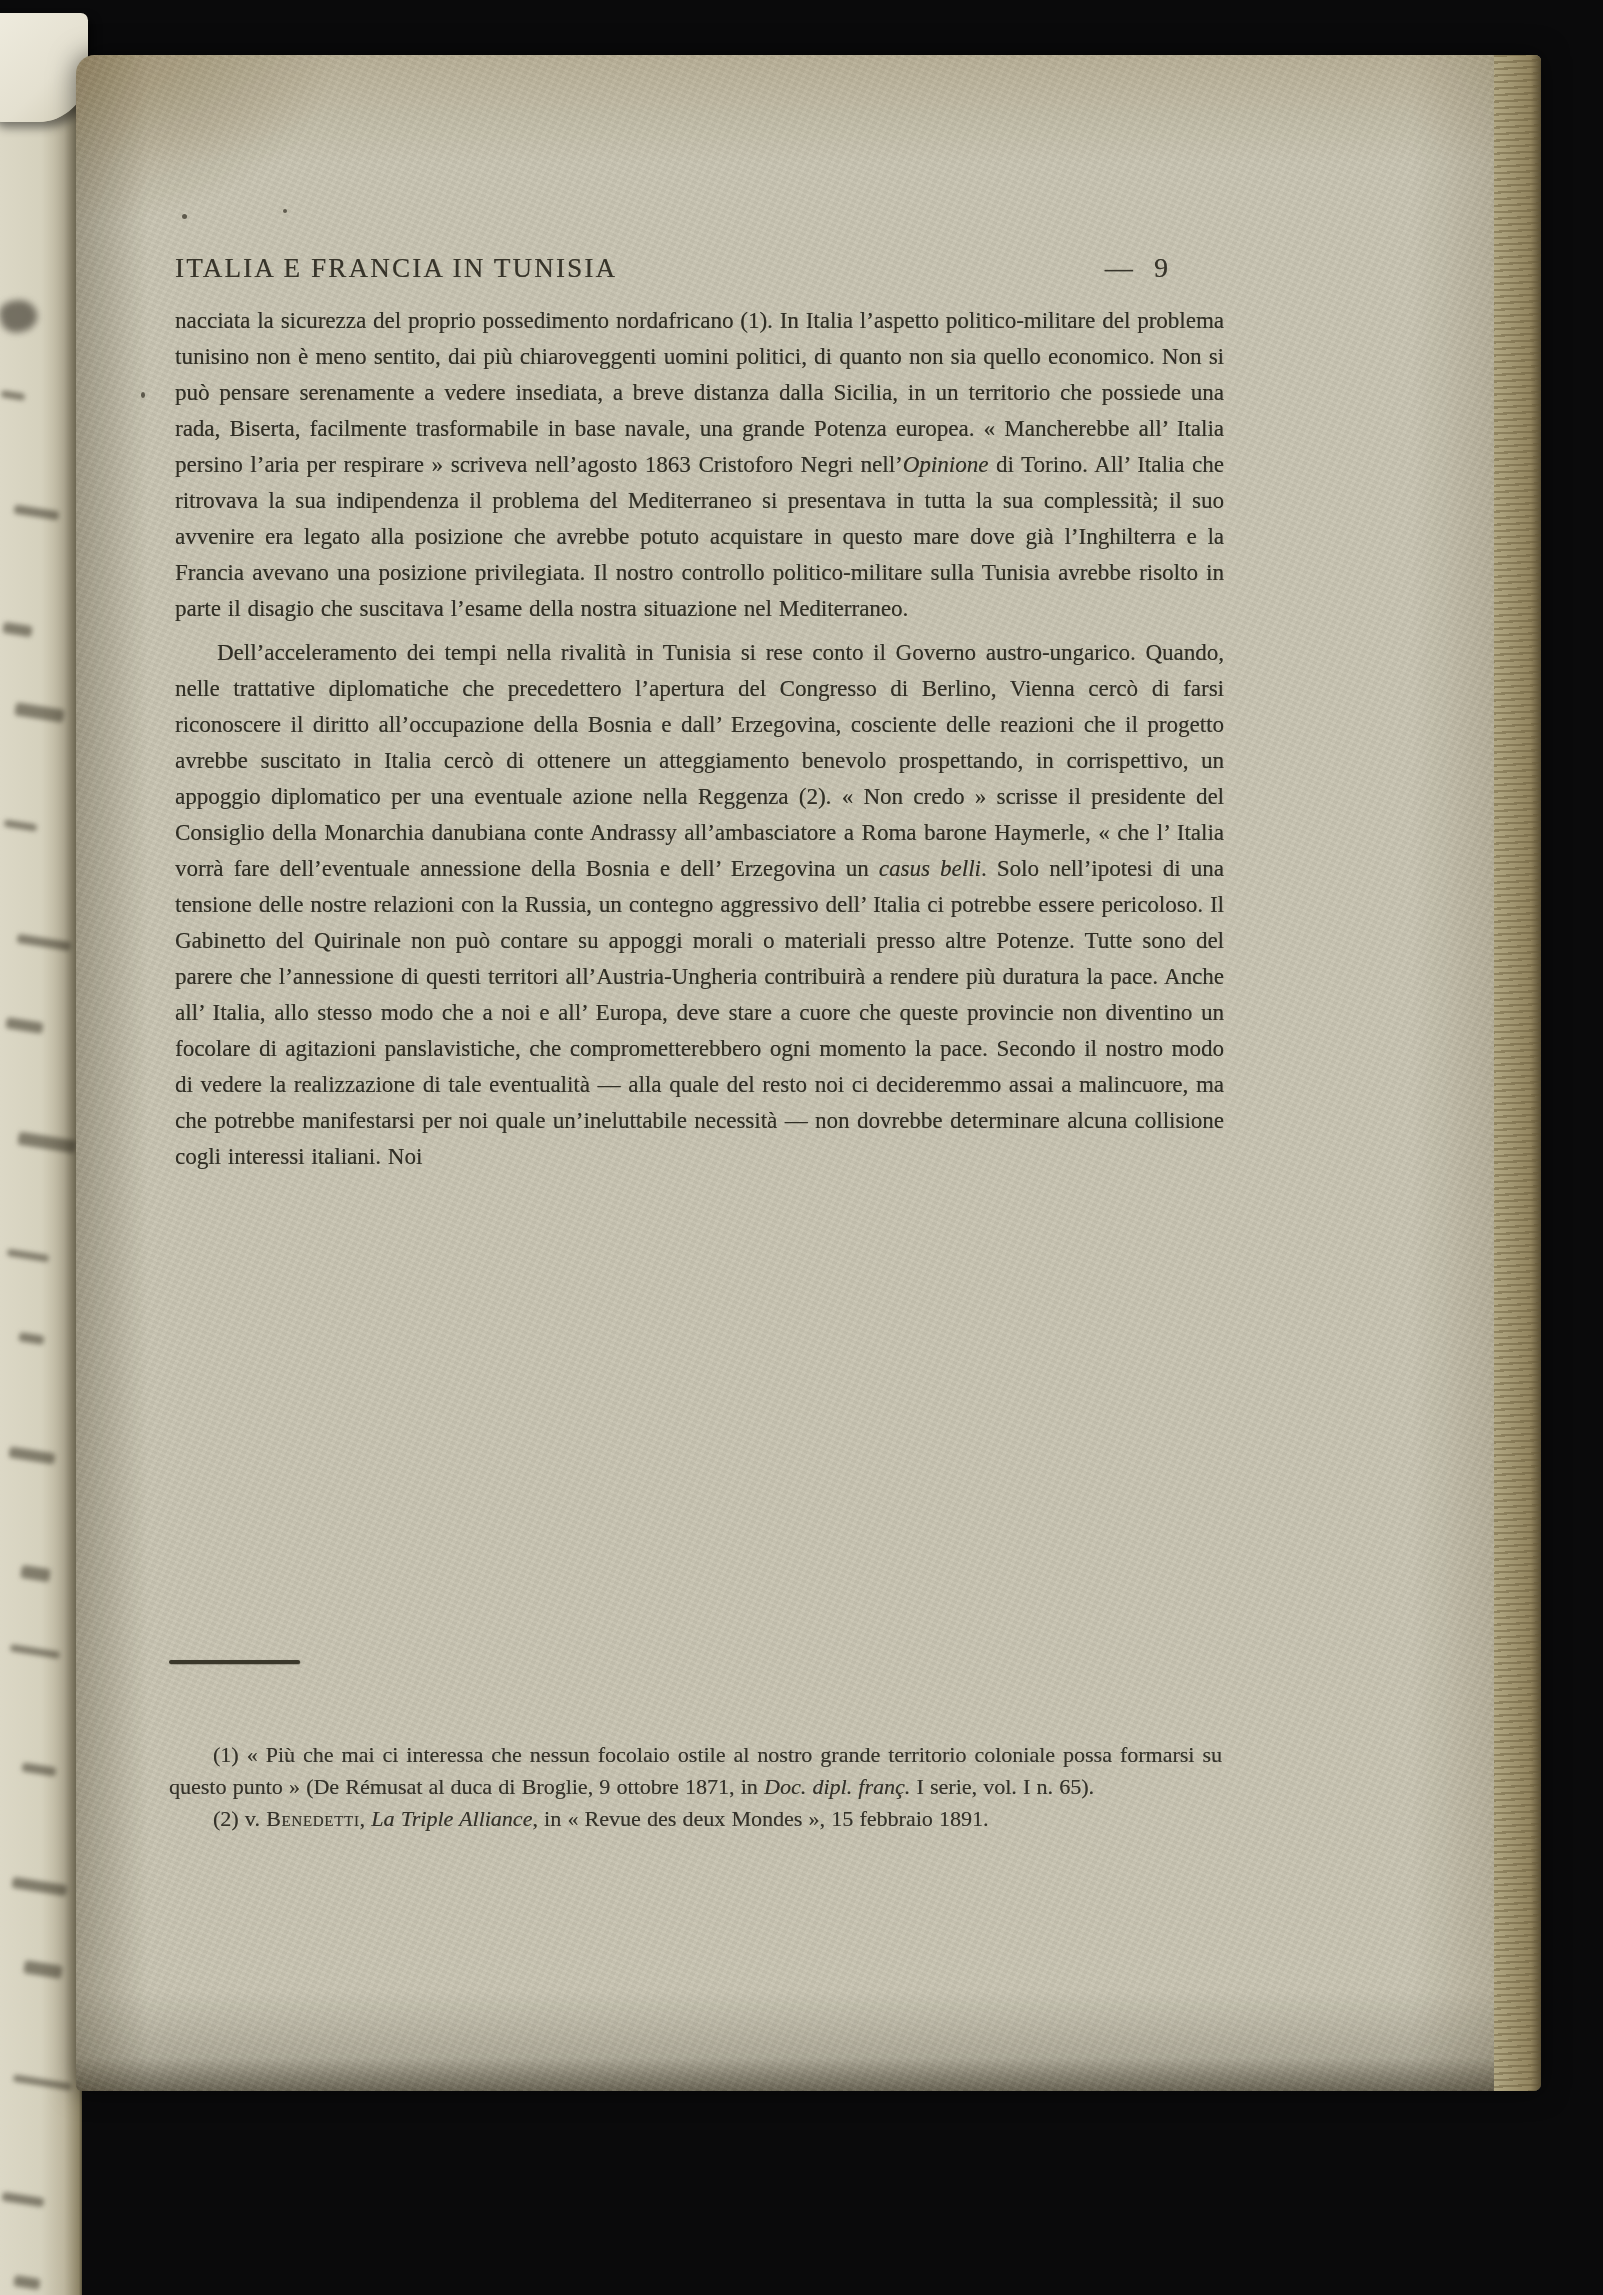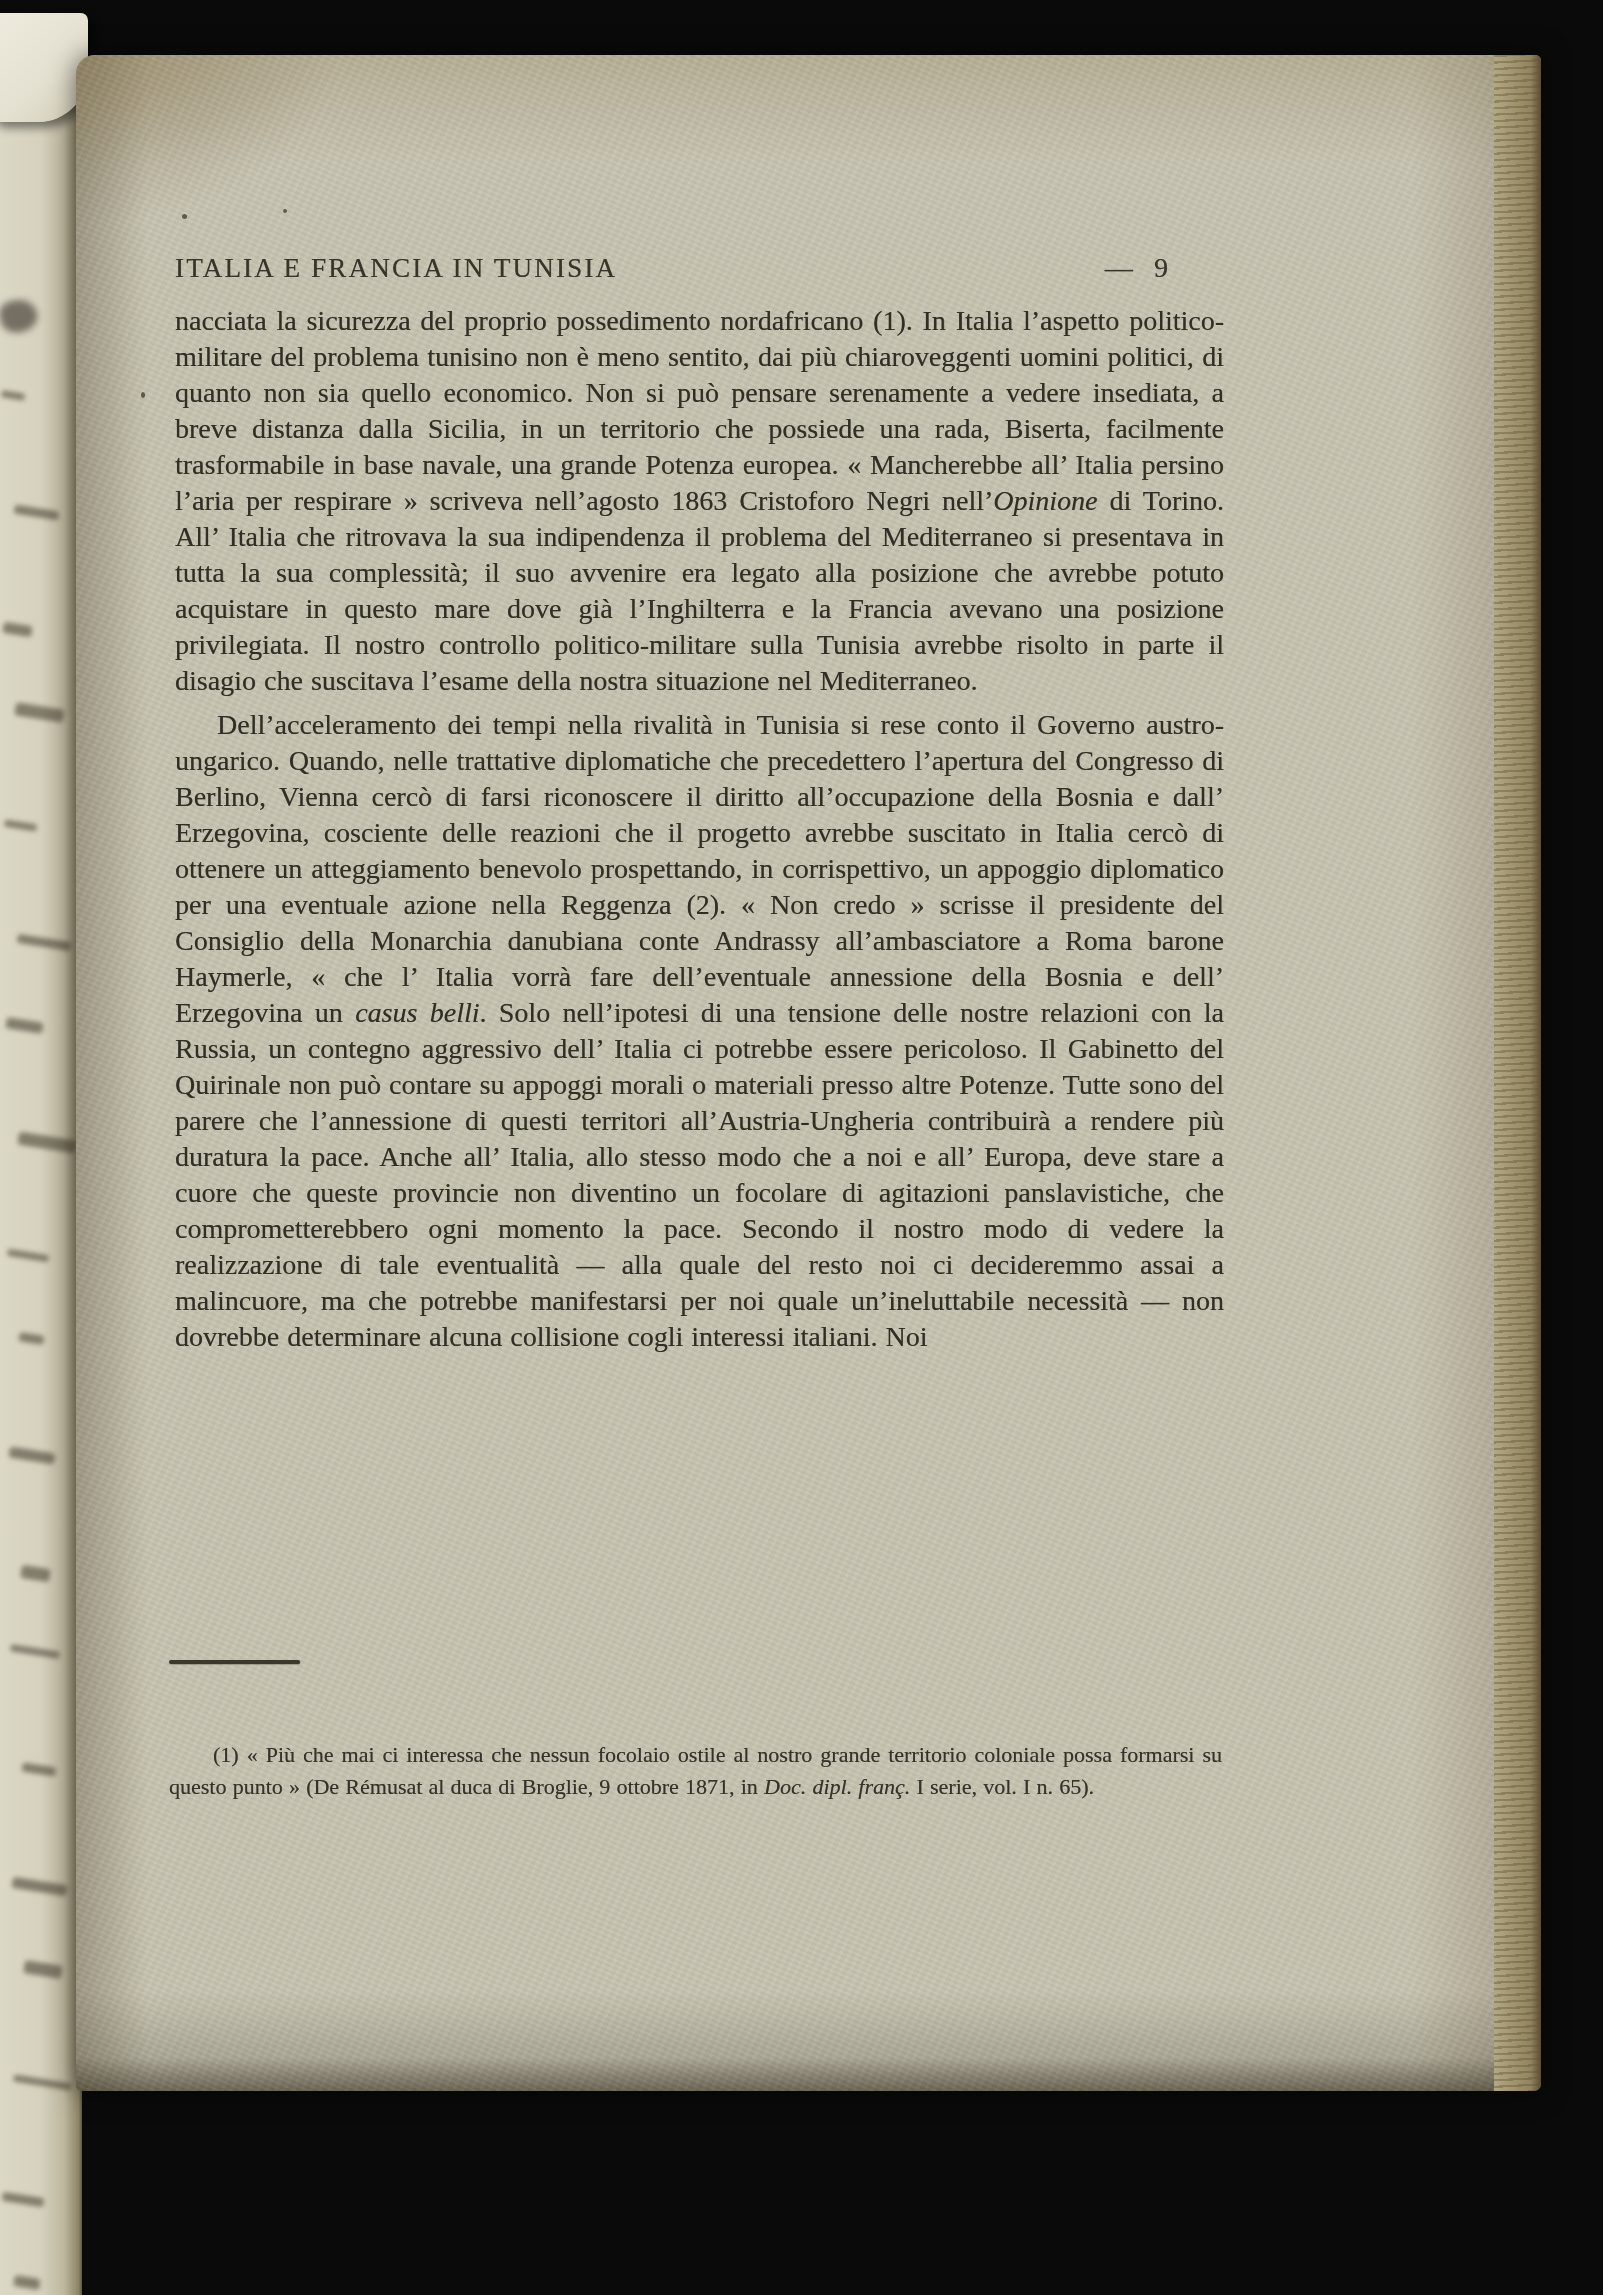--- a/index.html
+++ b/index.html
@@ -60,21 +60,21 @@
   .running-head{
     position:absolute;left:0;top:197px;width:1049px;
     display:flex;justify-content:space-between;align-items:baseline;
     font-size:27px;color:#37342a;
     text-shadow:0.3px 0.3px 0.6px rgba(44,41,32,.55);
   }
   .running-title{letter-spacing:2.2px;}
   .page-number{font-size:28px;word-spacing:14.3px;padding-right:56px;}
   .bodytext{
     position:absolute;left:0;top:248px;width:1049px;
-    font-size:28px;line-height:36px;text-align:justify;
+    font-size:23px;line-height:36px;text-align:justify;
     word-spacing:1.1px;
     text-shadow:0.3px 0.3px 0.6px rgba(44,41,32,.5);
   }
   .bodytext p{margin:0;}
   .bodytext p.indent{margin-top:8px;text-indent:42px;}
   .it{font-style:italic;}
   .sc{font-variant:small-caps;letter-spacing:0.7px;}
   .fn-rule{
     position:absolute;left:93px;top:1605px;width:131px;height:4.3px;
     background:#3b382b;border-radius:2.2px;
@@ -130,15 +130,16 @@
     <div class="bodytext">
       <p><span>nacciata la sicurezza del proprio possedimento nordafricano (1). In Italia l’aspetto politico-militare del problema tunisino non è meno sentito, dai più chiaroveggenti uomini politici, di quanto non sia quello economico. Non si può pensare serenamente a vedere insediata, a breve distanza dalla Sicilia, in un territorio che possiede una rada, Biserta, facilmente trasformabile in base navale, una grande Potenza europea. « Mancherebbe all’ Italia persino l’aria per respirare » scriveva nell’agosto 1863 Cristoforo Negri nell’</span><span class="it">Opinione</span><span> di Torino. All’ Italia che ritrovava la sua indipendenza il problema del Mediterraneo si presentava in tutta la sua complessità; il suo avvenire era legato alla posizione che avrebbe potuto acquistare in questo mare dove già l’Inghilterra e la Francia avevano una posizione privilegiata. Il nostro controllo politico-militare sulla Tunisia avrebbe risolto in parte il disagio che suscitava l’esame della nostra situazione nel Mediterraneo.</span></p>
       <p class="indent"><span>Dell’acceleramento dei tempi nella rivalità in Tunisia si rese conto il Governo austro-ungarico. Quando, nelle trattative diplomatiche che precedettero l’apertura del Congresso di Berlino, Vienna cercò di farsi riconoscere il diritto all’occupazione della Bosnia e dall’ Erzegovina, cosciente delle reazioni che il progetto avrebbe suscitato in Italia cercò di ottenere un atteggiamento benevolo prospettando, in corrispettivo, un appoggio diplomatico per una eventuale azione nella Reggenza (2). « Non credo » scrisse il presidente del Consiglio della Monarchia danubiana conte Andrassy all’ambasciatore a Roma barone Haymerle, « che l’ Italia vorrà fare dell’eventuale annessione della Bosnia e dell’ Erzegovina un </span><span class="it">casus belli</span><span>. Solo nell’ipotesi di una tensione delle nostre relazioni con la Russia, un contegno aggressivo dell’ Italia ci potrebbe essere pericoloso. Il Gabinetto del Quirinale non può contare su appoggi morali o materiali presso altre Potenze. Tutte sono del parere che l’annessione di questi territori all’Austria-Ungheria contribuirà a rendere più duratura la pace. Anche all’ Italia, allo stesso modo che a noi e all’ Europa, deve stare a cuore che queste provincie non diventino un focolare di agitazioni panslavistiche, che comprometterebbero ogni momento la pace. Secondo il nostro modo di vedere la realizzazione di tale eventualità — alla quale del resto noi ci decideremmo assai a malincuore, ma che potrebbe manifestarsi per noi quale un’ineluttabile necessità — non dovrebbe determinare alcuna collisione cogli interessi italiani. Noi</span></p>
     </div>
   </div>
 
   <div class="fn-rule"></div>
 
   <div class="footnotes">
     <p><span>(1) « Più che mai ci interessa che nessun focolaio ostile al nostro grande territorio coloniale possa formarsi su questo punto » (De Rémusat al duca di Broglie, 9 ottobre 1871, in </span><span class="it">Doc. dipl. franç.</span><span> I serie, vol. I n. 65).</span></p>
+    <p><span>(2) v. </span><span class="sc">Benedetti</span><span>, </span><span class="it">La Triple Alliance</span><span>, in « Revue des deux Mondes », 15 febbraio 1891.</span></p>
   </div>
 </div>
 
 
 </body></html>

